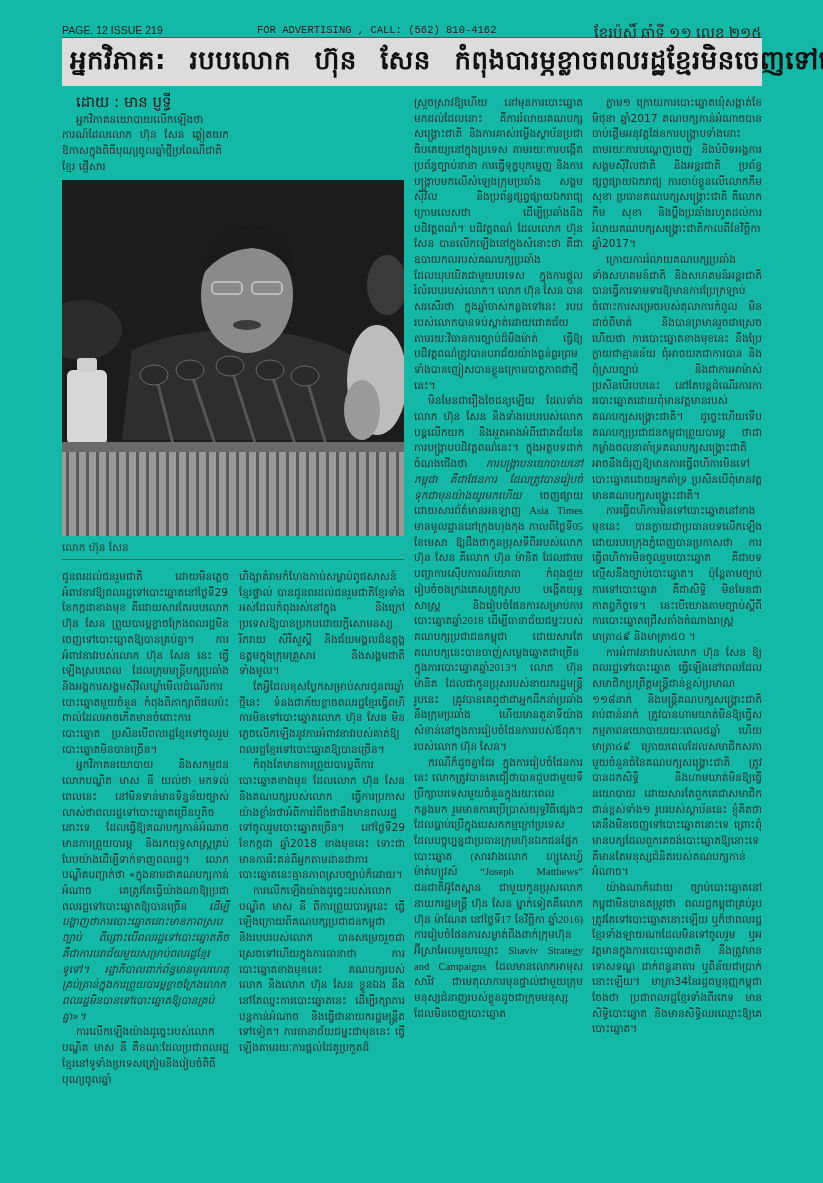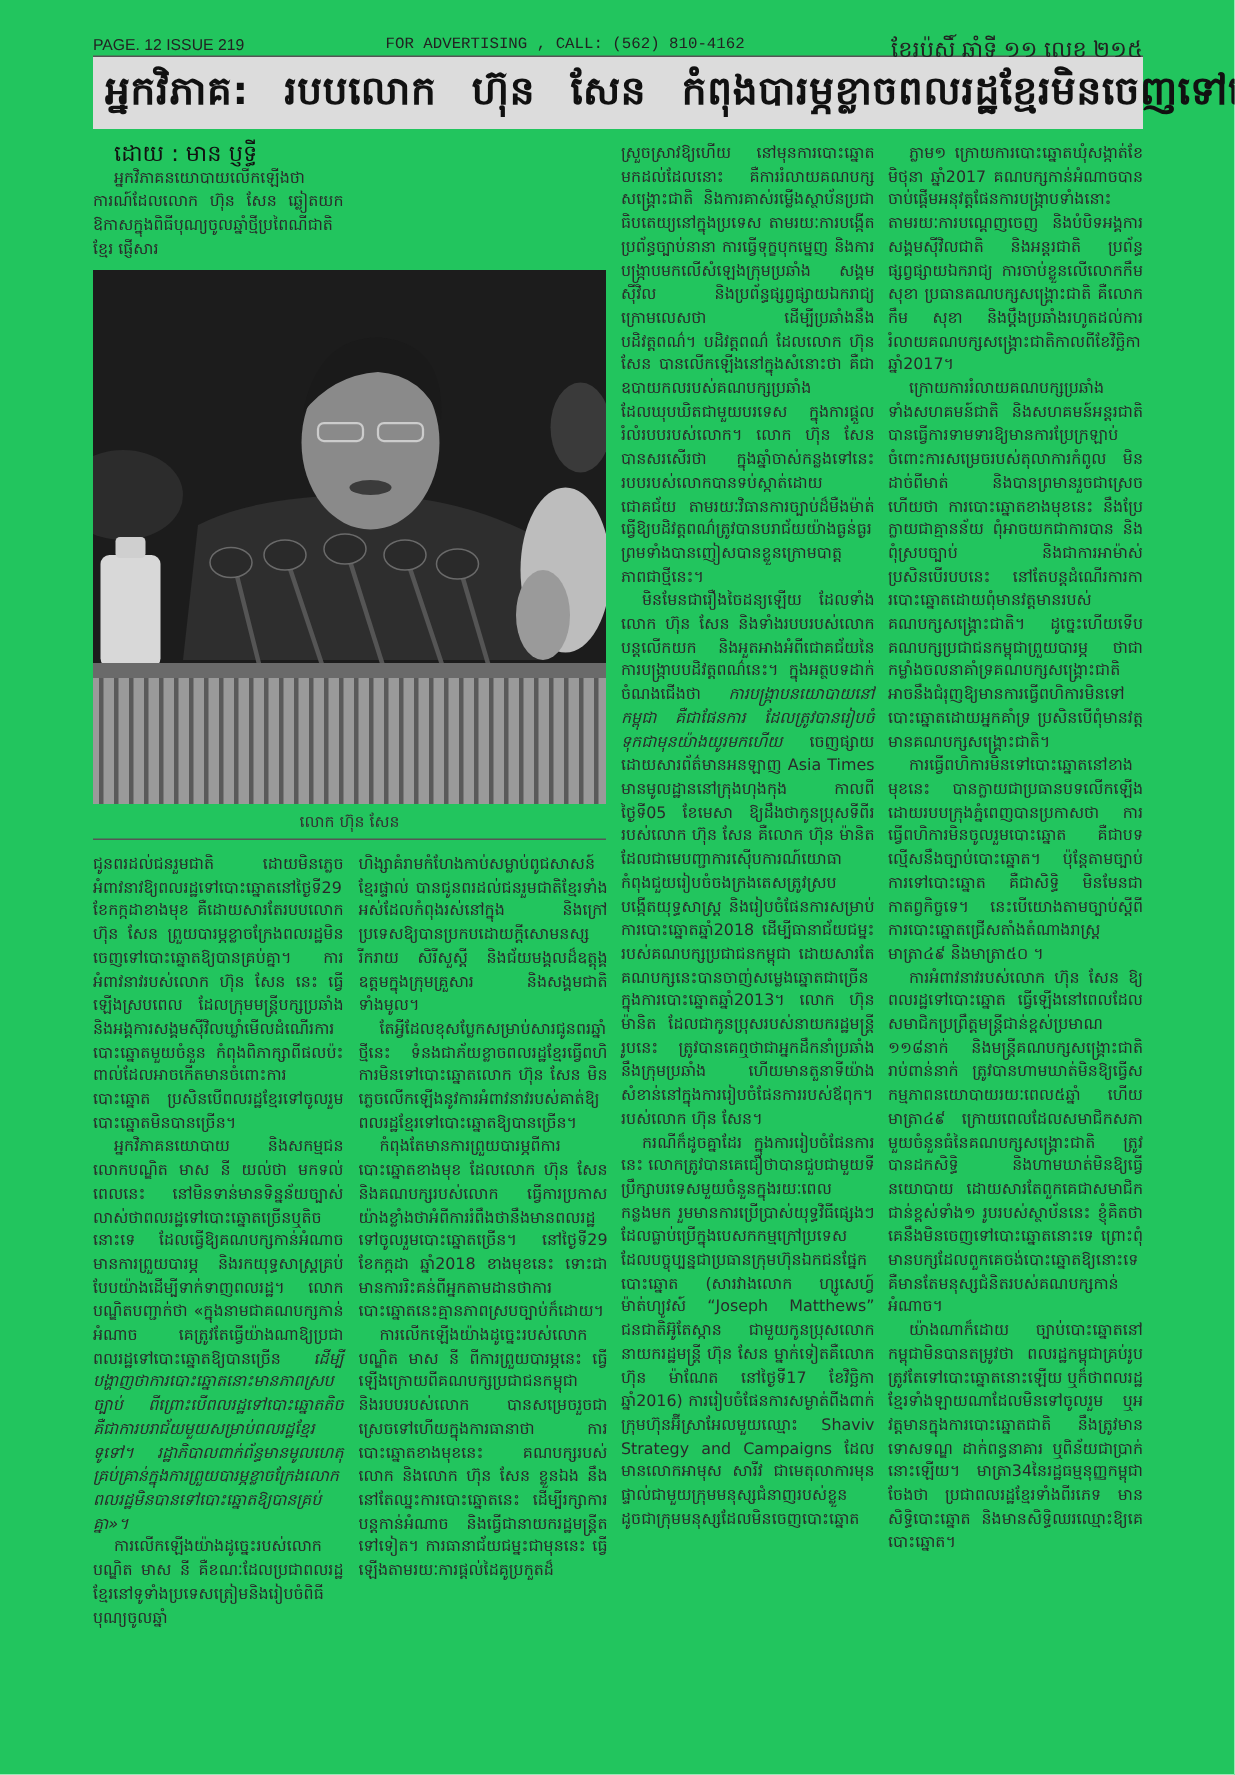--- a/index.html
+++ b/index.html
@@ -1,18 +1,18 @@
 <!DOCTYPE html>
 <html><head>
 <meta charset="utf-8">
 <style>
   html, body { margin:0; padding:0; background:#ffffff; }
   body { width:823px; height:1183px; position:relative; overflow:hidden;
          font-family:"DejaVu Sans", sans-serif; color:#1a1a1a; }
-  .page { position:absolute; left:0; top:0; width:823px; height:1183px; background:#22c55e; }
+  .page { position:absolute; left:0; top:0; width:823px; height:1183px; background:#14b8a6; }
 
   
   .runhead { position:absolute; left:62px; top:24px; width:700px; height:12px;
              font-family:"Liberation Sans", sans-serif; font-size:10.5px; color:#222;
              border-bottom:1px solid #555; padding-bottom:1px; }
   .runhead .left { position:absolute; left:0; top:0; }
   .runhead .mid { position:absolute; left:195px; top:0;font-family:Liberation Mono, monospace; }
   .runhead .right { position:absolute; right:0; top:-1px; font-size:15px; }
 
   
@@ -29,21 +29,21 @@
   .col p.noindent { text-indent:0; }
   .col em { font-style:italic; }
 
   .byline { font-weight:normal; font-size:15px; margin:0 0 1px 14px; color:#111; }
 
   
   .photo { position:absolute; left:62px; top:180px; width:342px; height:356px;
            background:#1d1d1d; overflow:hidden; }
   .photo svg { display:block; }
   .caption { position:absolute; left:62px; top:541px; width:342px; height:18px;
-             text-align:center; font-size:10.5px; color:#333;
+             font-size:10.5px; color:#333;
              border-bottom:1px solid #555; }
 </style>
 </head>
 <body>
 
 <div class="page">
 
   <div class="runhead">
     <span class="left">PAGE. 12  ISSUE 219</span>
     <span class="mid">FOR ADVERTISING ,  CALL: (562) 810-4162</span>
@@ -143,21 +143,21 @@
     <p>ការលើកឡើងយ៉ាងដូច្នេះរបស់លោកបណ្ឌិត មាស នី គឺខណៈដែលប្រជាពលរដ្ឋខ្មែរនៅទូទាំងប្រទេសត្រៀមនិងរៀបចំពិធីបុណ្យចូលឆ្នាំ</p>
   </div>
 
   <div class="col" style="left:239px; top:569px; width:166px;">
     <p class="noindent">ហិង្សាគំរាមកំហែងកាប់សម្លាប់ពូជសាសន៍ខ្មែរផ្ទាល់ បានជូនពរដល់ជនរួមជាតិខ្មែរទាំងអស់ដែលកំពុងរស់នៅក្នុង និងក្រៅប្រទេសឱ្យបានប្រកបដោយក្ដីសោមនស្សរីករាយ សិរីសួស្តី និងជ័យមង្គលដ៏ឧត្តុង្គឧត្តមក្នុងក្រុមគ្រួសារ និងសង្គមជាតិទាំងមូល។</p>
     <p>តែអ្វីដែលខុសប្លែកសម្រាប់សារជូនពរឆ្នាំថ្មីនេះ ទំនងជាភ័យខ្លាចពលរដ្ឋខ្មែរធ្វើពហិការមិនទៅបោះឆ្នោតលោក ហ៊ុន សែន មិនភ្លេចលើកឡើងនូវការអំពាវនាវរបស់គាត់ឱ្យពលរដ្ឋខ្មែរទៅបោះឆ្នោតឱ្យបានច្រើន។</p>
     <p>កំពុងតែមានការព្រួយបារម្ភពីការបោះឆ្នោតខាងមុខ ដែលលោក ហ៊ុន សែន និងគណបក្សរបស់លោក ធ្វើការប្រកាសយ៉ាងខ្លាំងថាអំពីការរំពឹងថានឹងមានពលរដ្ឋទៅចូលរួមបោះឆ្នោតច្រើន។ នៅថ្ងៃទី29 ខែកក្កដា ឆ្នាំ2018 ខាងមុខនេះ ទោះជាមានការរិះគន់ពីអ្នកតាមដានថាការបោះឆ្នោតនេះគ្មានភាពស្របច្បាប់ក៏ដោយ។</p>
     <p>ការលើកឡើងយ៉ាងដូច្នេះរបស់លោកបណ្ឌិត មាស នី ពីការព្រួយបារម្ភនេះ ធ្វើឡើងក្រោយពីគណបក្សប្រជាជនកម្ពុជា និងរបបរបស់លោក បានសម្រេចរួចជាស្រេចទៅហើយក្នុងការធានាថា ការបោះឆ្នោតខាងមុខនេះ គណបក្សរបស់លោក និងលោក ហ៊ុន សែន ខ្លួនឯង នឹងនៅតែឈ្នះការបោះឆ្នោតនេះ ដើម្បីរក្សាការបន្តកាន់អំណាច និងធ្វើជានាយករដ្ឋមន្ត្រីតទៅទៀត។ ការធានាជ័យជម្នះជាមុននេះ ធ្វើឡើងតាមរយៈការផ្ដល់ដៃគូប្រកួតដ៏</p>
   </div>
 
-  <div class="col" style="left:414px; top:95px; width:169px;">
+  <div class="col" style="left:414px; top:95px; width:169px;font-family:Liberation Serif, serif;">
     <p class="noindent">ស្រួចស្រាវឱ្យហើយ នៅមុនការបោះឆ្នោតមកដល់ដែលនោះ គឺការរំលាយគណបក្សសង្គ្រោះជាតិ និងការគាស់រម្លើងស្ថាប័នប្រជាធិបតេយ្យនៅក្នុងប្រទេស តាមរយៈការបង្កើតប្រព័ន្ធច្បាប់នានា ការធ្វើទុក្ខបុកម្នេញ និងការបង្ក្រាបមកលើសំឡេងក្រុមប្រឆាំង សង្គមស៊ីវិល និងប្រព័ន្ធផ្សព្វផ្សាយឯករាជ្យ ក្រោមលេសថា ដើម្បីប្រឆាំងនឹងបដិវត្តពណ៌។ បដិវត្តពណ៌ ដែលលោក ហ៊ុន សែន បានលើកឡើងនៅក្នុងសំនោះថា គឺជាឧបាយកលរបស់គណបក្សប្រឆាំងដែលឃុបឃិតជាមួយបរទេស ក្នុងការផ្ដួលរំលំរបបរបស់លោក។ លោក ហ៊ុន សែន បានសរសើរថា ក្នុងឆ្នាំចាស់កន្លងទៅនេះ របបរបស់លោកបានទប់ស្កាត់ដោយជោគជ័យ តាមរយៈវិធានការច្បាប់ដ៏មឺងម៉ាត់ ធ្វើឱ្យបដិវត្តពណ៌ត្រូវបានបរាជ័យយ៉ាងធ្ងន់ធ្ងរព្រមទាំងបានញៀសបានខ្លួនក្រោមបាត្តភាពជាថ្មីនេះ។</p>
     <p><span>មិនមែនជារឿងចៃដន្យឡើយ ដែលទាំងលោក ហ៊ុន សែន និងទាំងរបបរបស់លោក បន្តលើកយក និងអួតអាងអំពីជោគជ័យនៃការបង្ក្រាបបដិវត្តពណ៌នេះ។ ក្នុងអត្ថបទដាក់ចំណងជើងថា </span><em>ការបង្ក្រាបនយោបាយនៅកម្ពុជា គឺជាផែនការ ដែលត្រូវបានរៀបចំទុកជាមុនយ៉ាងយូរមកហើយ</em> <span>ចេញផ្សាយដោយសារព័ត៌មានអនឡាញ Asia Times មានមូលដ្ឋាននៅក្រុងហុងកុង កាលពីថ្ងៃទី05 ខែមេសា ឱ្យដឹងថាកូនប្រុសទីពីររបស់លោក ហ៊ុន សែន គឺលោក ហ៊ុន ម៉ានិត ដែលជាមេបញ្ជាការស៊ើបការណ៍យោធា កំពុងជួយរៀបចំចងក្រងតេសត្រូវស្រប បង្កើតយុទ្ធសាស្ត្រ និងរៀបចំផែនការសម្រាប់ការបោះឆ្នោតឆ្នាំ2018 ដើម្បីធានាជ័យជម្នះរបស់គណបក្សប្រជាជនកម្ពុជា ដោយសារតែគណបក្សនេះបានចាញ់សម្លេងឆ្នោតជាច្រើនក្នុងការបោះឆ្នោតឆ្នាំ2013។ លោក ហ៊ុន ម៉ានិត ដែលជាកូនប្រុសរបស់នាយករដ្ឋមន្ត្រីរូបនេះ ត្រូវបានគេឮថាជាអ្នកដឹកនាំប្រឆាំងនឹងក្រុមប្រឆាំង ហើយមានតួនាទីយ៉ាងសំខាន់នៅក្នុងការរៀបចំផែនការរបស់ឪពុក។ របស់លោក ហ៊ុន សែន។</span></p>
     <p><span>ករណីក៏ដូចគ្នាដែរ ក្នុងការរៀបចំផែនការនេះ លោកត្រូវបានគេជឿថាបានជួបជាមួយទីប្រឹក្សាបរទេសមួយចំនួនក្នុងរយៈពេលកន្លងមក រួមមានការប្រើប្រាស់យុទ្ធវិធីផ្សេងៗ ដែលធ្លាប់ប្រើក្នុងបេសកកម្មក្រៅប្រទេស </span><span>ដែលបច្ចុប្បន្នជាប្រធានក្រុមហ៊ុនឯកជនផ្នែកបោះឆ្នោត (សារវាងលោក ហ្សូសេហ្វ៍ ម៉ាត់ហ្យូវស៍ “Joseph Matthews” ជនជាតិអ៊ូតែស្កាន ជាមួយកូនប្រុសលោកនាយករដ្ឋមន្ត្រី ហ៊ុន សែន ម្នាក់ទៀតគឺលោក ហ៊ុន ម៉ាណែត នៅថ្ងៃទី17 ខែវិច្ឆិកា ឆ្នាំ2016) ការរៀបចំផែនការសម្ងាត់ពីងពាក់ក្រុមហ៊ុនអ៊ីស្រាអែលមួយឈ្មោះ Shaviv Strategy and Campaigns ដែលមានលោកអាមុស សារីវ ជាមេតុលាការមុនផ្ទាល់ជាមួយក្រុមមនុស្សជំនាញរបស់ខ្លួនដូចជាក្រុមមនុស្សដែលមិនចេញបោះឆ្នោត</span></p>
   </div>
 
   <div class="col" style="left:592px; top:95px; width:170px;">
     <p>ភ្លាម១ ក្រោយការបោះឆ្នោតឃុំសង្កាត់ខែមិថុនា ឆ្នាំ2017 គណបក្សកាន់អំណាចបានចាប់ផ្ដើមអនុវត្តផែនការបង្ក្រាបទាំងនោះ តាមរយៈការបណ្ដេញចេញ និងបំបិទអង្គការសង្គមស៊ីវិលជាតិ និងអន្តរជាតិ ប្រព័ន្ធផ្សព្វផ្សាយឯករាជ្យ ការចាប់ខ្លួនលើលោកកឹម សុខា ប្រធានគណបក្សសង្គ្រោះជាតិ គឺលោក កឹម សុខា និងប្ដឹងប្រឆាំងរហូតដល់ការរំលាយគណបក្សសង្គ្រោះជាតិកាលពីខែវិច្ឆិកា ឆ្នាំ2017។</p>
     <p>ក្រោយការរំលាយគណបក្សប្រឆាំង ទាំងសហគមន៍ជាតិ និងសហគមន៍អន្តរជាតិ បានធ្វើការទាមទារឱ្យមានការប្រែក្រឡាប់ចំពោះការសម្រេចរបស់តុលាការកំពូល មិនដាច់ពីមាត់ និងបានព្រមានរួចជាស្រេចហើយថា ការបោះឆ្នោតខាងមុខនេះ នឹងប្រែក្លាយជាគ្មានន័យ ពុំអាចយកជាការបាន និងពុំស្របច្បាប់ និងជាការអាម៉ាស់ ប្រសិនបើរបបនេះ នៅតែបន្តដំណើរការការបោះឆ្នោតដោយពុំមានវត្តមានរបស់គណបក្សសង្គ្រោះជាតិ។ ដូច្នេះហើយទើបគណបក្សប្រជាជនកម្ពុជាព្រួយបារម្ភ ថាជាកម្លាំងចលនាគាំទ្រគណបក្សសង្គ្រោះជាតិ អាចនឹងជំរុញឱ្យមានការធ្វើពហិការមិនទៅបោះឆ្នោតដោយអ្នកគាំទ្រ ប្រសិនបើពុំមានវត្តមានគណបក្សសង្គ្រោះជាតិ។</p>
     <p>ការធ្វើពហិការមិនទៅបោះឆ្នោតនៅខាងមុខនេះ បានក្លាយជាប្រធានបទលើកឡើង ដោយរបបក្រុងភ្នំពេញបានប្រកាសថា ការធ្វើពហិការមិនចូលរួមបោះឆ្នោត គឺជាបទល្មើសនឹងច្បាប់បោះឆ្នោត។ ប៉ុន្តែតាមច្បាប់ ការទៅបោះឆ្នោត គឺជាសិទ្ធិ មិនមែនជាកាតព្វកិច្ចទេ។ នេះបើយោងតាមច្បាប់ស្ដីពីការបោះឆ្នោតជ្រើសតាំងតំណាងរាស្ត្រ មាត្រា៤៩ និងមាត្រា៥០ ។</p>
     <p>ការអំពាវនាវរបស់លោក ហ៊ុន សែន ឱ្យពលរដ្ឋទៅបោះឆ្នោត ធ្វើឡើងនៅពេលដែលសមាជិកប្រព្រឹត្តមន្ត្រីជាន់ខ្ពស់ប្រមាណ ១១៨នាក់ និងមន្ត្រីគណបក្សសង្គ្រោះជាតិរាប់ពាន់នាក់ ត្រូវបានហាមឃាត់មិនឱ្យធ្វើសកម្មភាពនយោបាយរយៈពេល៥ឆ្នាំ ហើយមាត្រា៤៩ ក្រោយពេលដែលសមាជិកសភាមួយចំនួនធំនៃគណបក្សសង្គ្រោះជាតិ ត្រូវបានដកសិទ្ធិ និងហាមឃាត់មិនឱ្យធ្វើនយោបាយ ដោយសារតែពួកគេជាសមាជិកជាន់ខ្ពស់ទាំង១ រូបរបស់ស្ថាប័ននេះ ខ្ញុំគិតថាគេនឹងមិនចេញទៅបោះឆ្នោតនោះទេ ព្រោះពុំមានបក្សដែលពួកគេចង់បោះឆ្នោតឱ្យនោះទេ គឺមានតែមនុស្សជំនិតរបស់គណបក្សកាន់អំណាច។</p>

